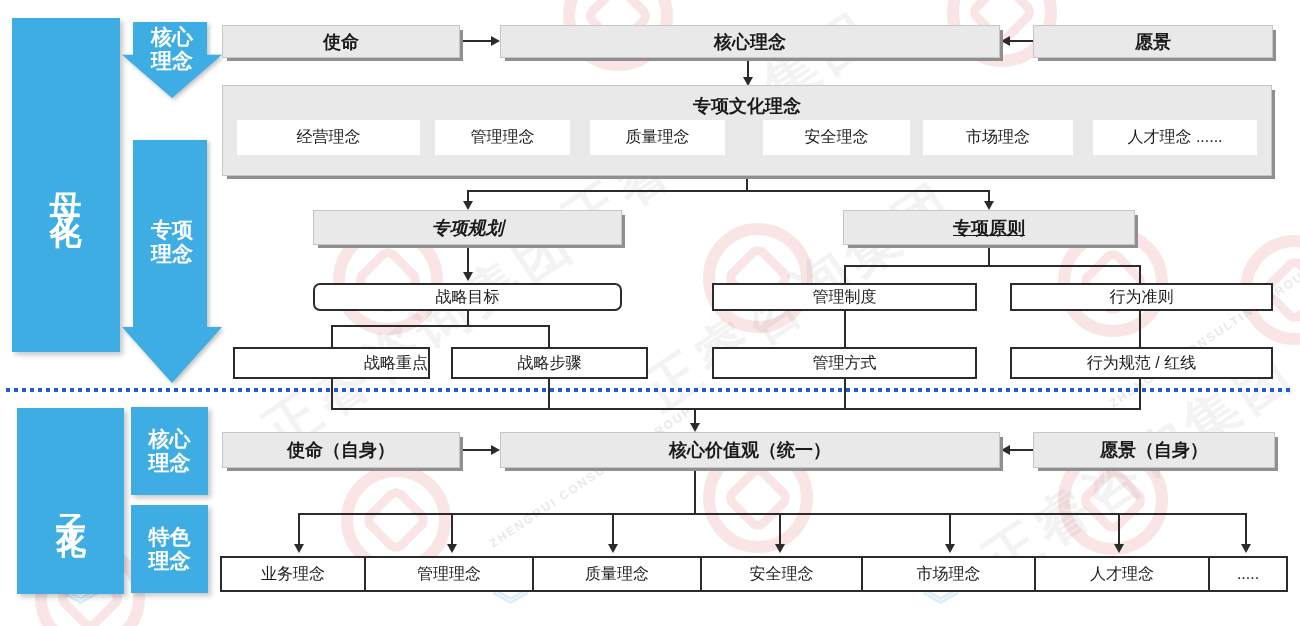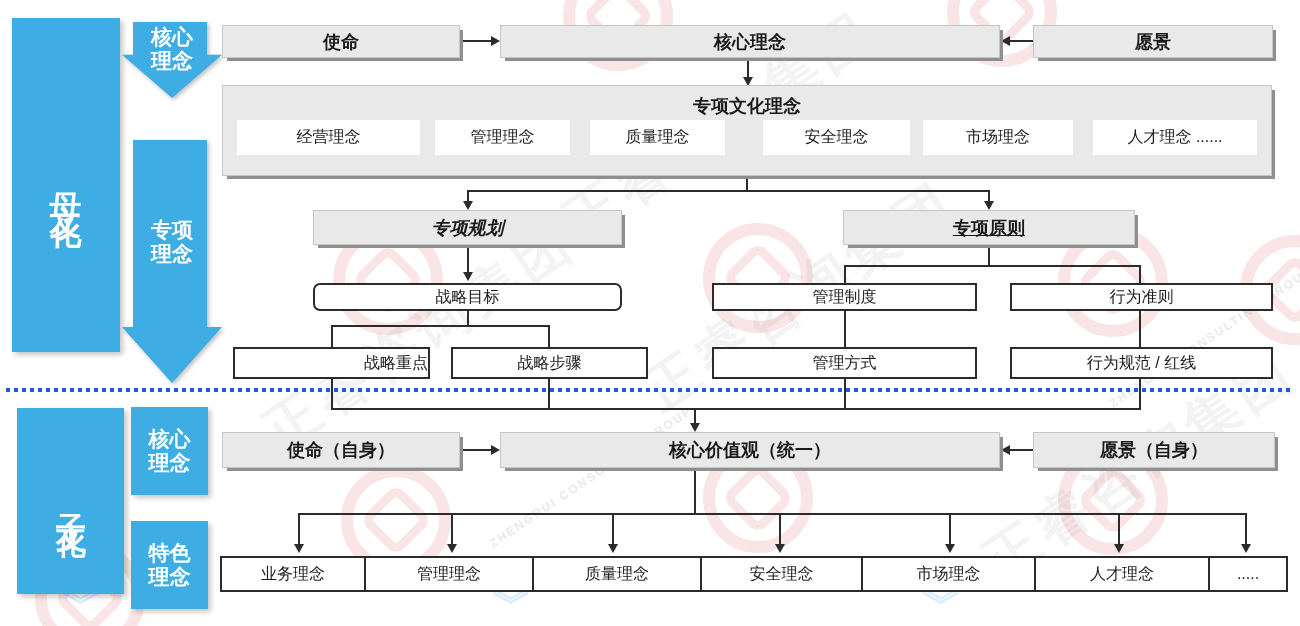--- a/index.html
+++ b/index.html
@@ -215,21 +215,21 @@
 <div class="hline" style="left:331px;top:408px;width:810px;"></div>
 <div class="vline" style="left:694px;top:408px;height:16px;"></div>
 <div class="tri-down" style="left:689.5px;top:423px;"></div>
 
 <div class="blue" style="left:17px;top:408px;width:107px;height:186px;">
   <span class="vtext" style="font-size:30px;letter-spacing:8px;">子文化</span>
 </div>
 <div class="blue" style="left:131px;top:407px;width:77px;height:88px;">
   <span class="w2">核心理念</span>
 </div>
-<div class="blue" style="left:131px;top:521px;width:77px;height:88px;">
+<div class="blue" style="left:131px;top:505px;width:77px;height:88px;">
   <span class="w2">特色理念</span>
 </div>
 
 <div class="gbox" style="left:222px;top:432px;width:238px;height:36px;">
   <span>使命（自身）</span>
 </div>
 <div class="gbox" style="left:500px;top:432px;width:500px;height:36px;">
   <span>核心价值观（统一）</span>
 </div>
 <div class="gbox" style="left:1033px;top:432px;width:242px;height:36px;">

